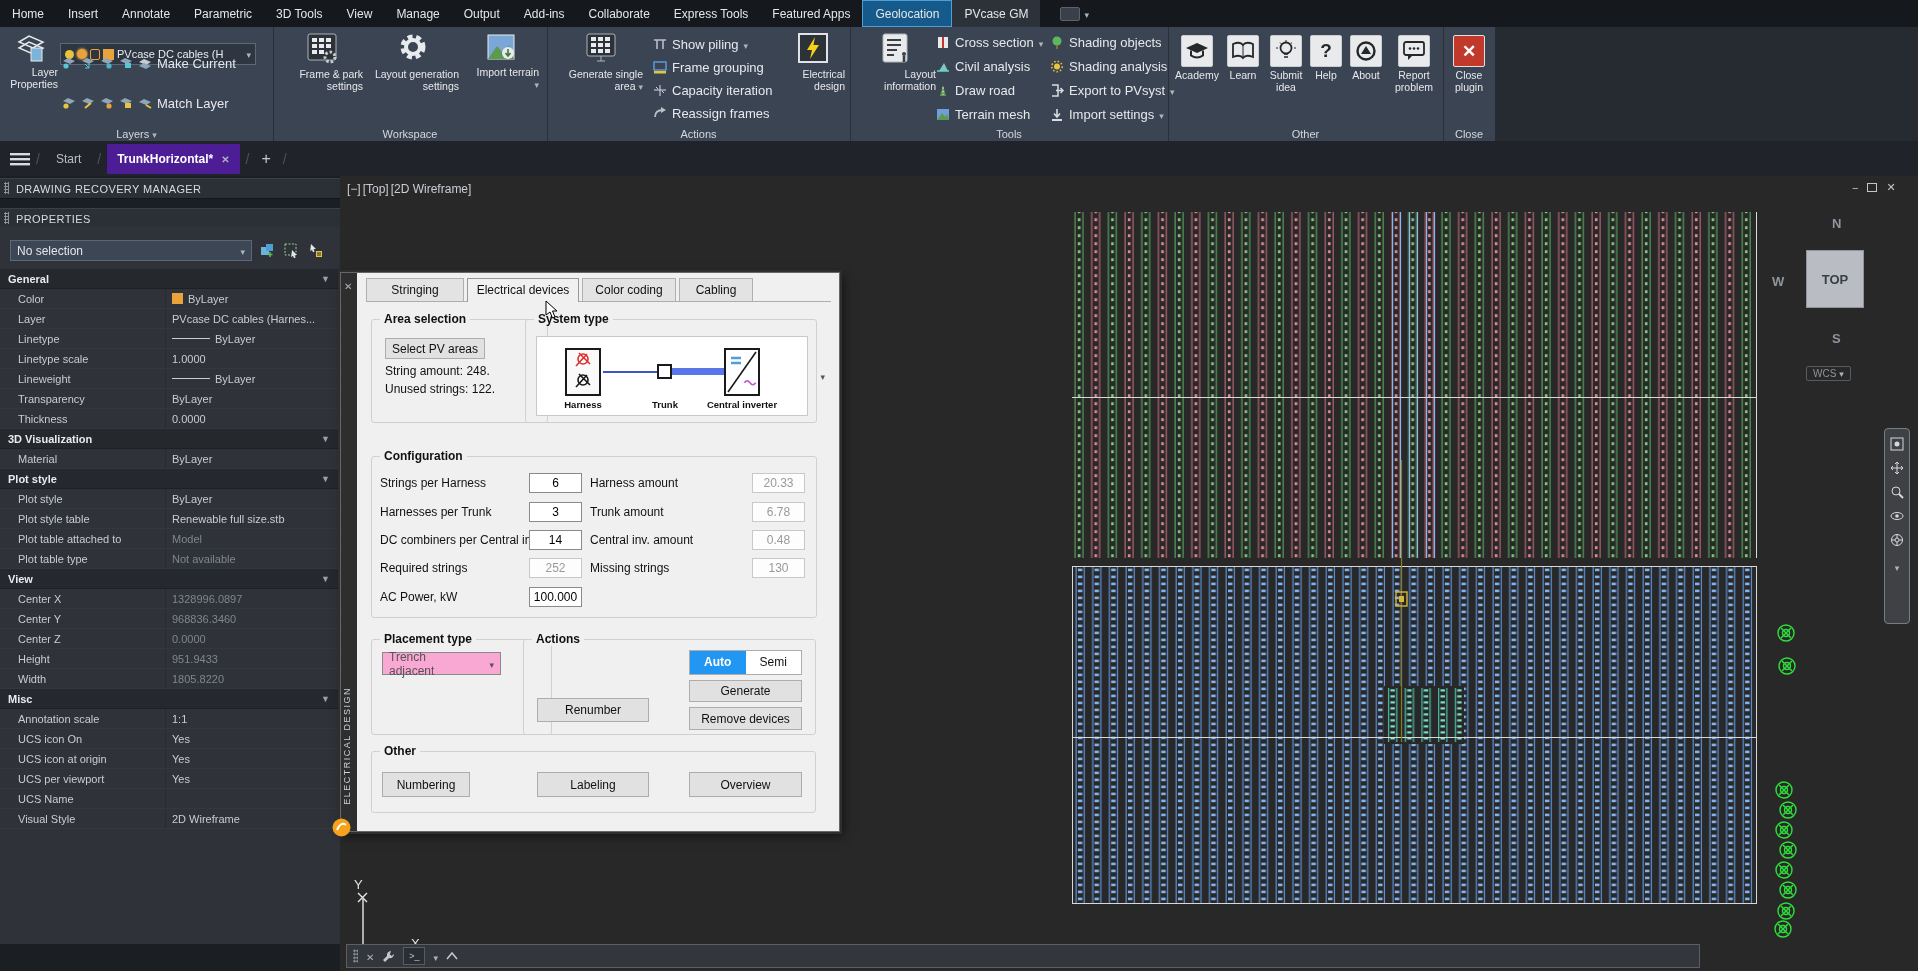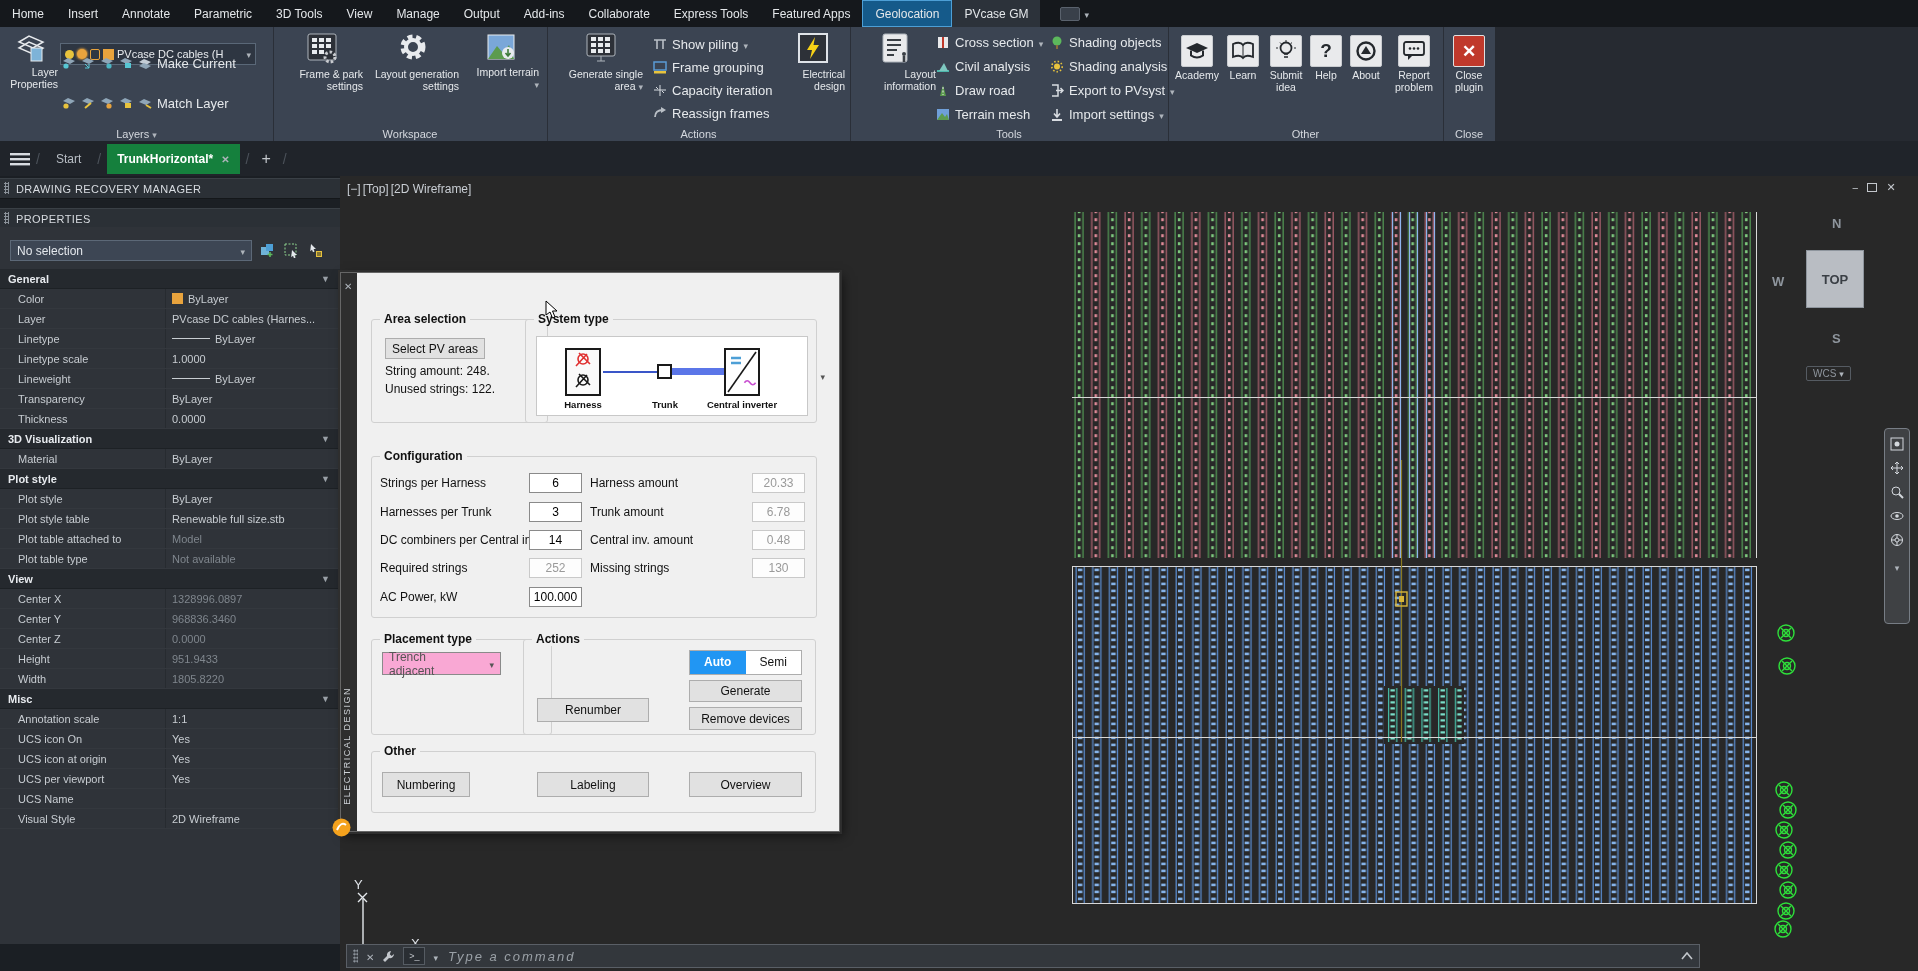--- a/index.html
+++ b/index.html
@@ -32,21 +32,21 @@
   .mini-lock{width:8px;height:9px;border:1.5px solid #e8a33d;border-radius:2px;position:relative;}
   .othbox{width:30px;height:30px;background:#e9eaec;border:1px solid #c9ccd0;border-radius:2px;
     display:flex;align-items:center;justify-content:center;margin:0 auto;}
   .oth{position:absolute;top:8px;text-align:center;}
   .oth .blabel{font-size:10.5px;color:#e6e9ec;line-height:1.1;margin-top:3px;}
   
   .filetabs{position:absolute;left:0;top:141px;right:0;height:35px;background:var(--filetab-bg,#20242a);
     display:flex;align-items:center;color:#b9bfc6;font-size:12px;z-index:7;}
   .ft-slash{color:#4c525a;margin:0 6px;font-size:14px;}
   .ft{padding:8px 10px;}
-  .ft.active{background:#15803d;color:#fff;font-weight:bold;display:flex;align-items:center;gap:8px;}
+  .ft.active{background:#4c1d95;color:#fff;font-weight:bold;display:flex;align-items:center;gap:8px;}
   .xicon::before{content:"✕";font-size:10px;color:#aeb4bb;}
   .plusicon::before{content:"+";font-size:16px;color:#c3c7cc;}
   
   .canvas{position:absolute;left:340px;top:176px;right:0;bottom:0;background:var(--canvas-bg,#282828);z-index:1;}
   .vplabel{position:absolute;left:347px;top:182px;color:#c9ced4;font-size:12px;z-index:2;display:flex;gap:2px;}
   .wctrl{position:absolute;left:1852px;top:181px;display:flex;gap:9px;color:#c3c7cc;font-size:11px;z-index:2;align-items:center;}
   .wc-restore{width:8px;height:7px;border:1px solid #c3c7cc;display:inline-block;}
   .cube{position:absolute;z-index:2;color:#8e959d;font-weight:bold;}
   .cube-top{position:absolute;left:1806px;top:250px;width:56px;height:56px;background:#b9bdc3;border:1px solid #8e959d;
     display:flex;align-items:center;justify-content:center;color:#3a3f45;font-size:13px;font-weight:bold;z-index:2;}
@@ -806,20 +806,26 @@
       <span class="xicon"></span>
       <div class="vtitle">ELECTRICAL DESIGN</div>
     </div>
     <div class="pvlogo">
       <svg width="19" height="19">
           <circle cx="9.5" cy="9.5" r="9" style="fill:var(--pvcase-orange)"></circle>
           <path d="M5 12 Q9 3 14 7" fill="none" stroke="#fff" stroke-width="2"></path>
         </svg>
     </div>
 
+    <div class="dtabs">
+      <div class="dtab" style="width:96px;">Stringing</div>
+      <div class="dtab active" style="width:110px;">Electrical devices</div>
+      <div class="dtab" style="width:92px;">Color coding</div>
+      <div class="dtab" style="width:72px;">Cabling</div>
+    </div>
 
     <div class="grp" style="left:30px;top:46px;width:175px;height:102px;">
       <span class="gtitle">Area selection</span>
       <div class="dbtn" style="left:13px;top:18px;width:100px;height:21px;">Select PV areas</div>
       <div class="dlabel" style="left:13px;top:44px;">String amount: 248.</div>
       <div class="dlabel" style="left:13px;top:62px;">Unused strings: 122.</div>
     </div>
 
     <div class="grp" style="left:184px;top:46px;width:290px;height:102px;">
       <span class="gtitle">System type</span>
@@ -914,19 +920,18 @@
   </div>
 
   <div class="cmdbar">
     <span class="grip"></span>
     <span class="xicon"></span>
     <svg width="13" height="13">
         <path d="M9 1 a4 4 0 0 0 -4 5 L1 10 l2 2 L7 8 a4 4 0 0 0 5 -4 l-2.4 2 -1.8 -1.8 Z" fill="#c3c7cc"></path>
       </svg>
     <span class="cmdbox">&gt;_</span>
     <span class="ddarrow"></span>
-    <input class="cmdinput" placeholder="Type a command" style="">
     <svg width="12" height="8">
         <polyline points="1,7 6,1 11,7" fill="none" stroke="#c3c7cc" stroke-width="1.6"></polyline>
       </svg>
   </div>
 
 </div>
 
 </body></html>

